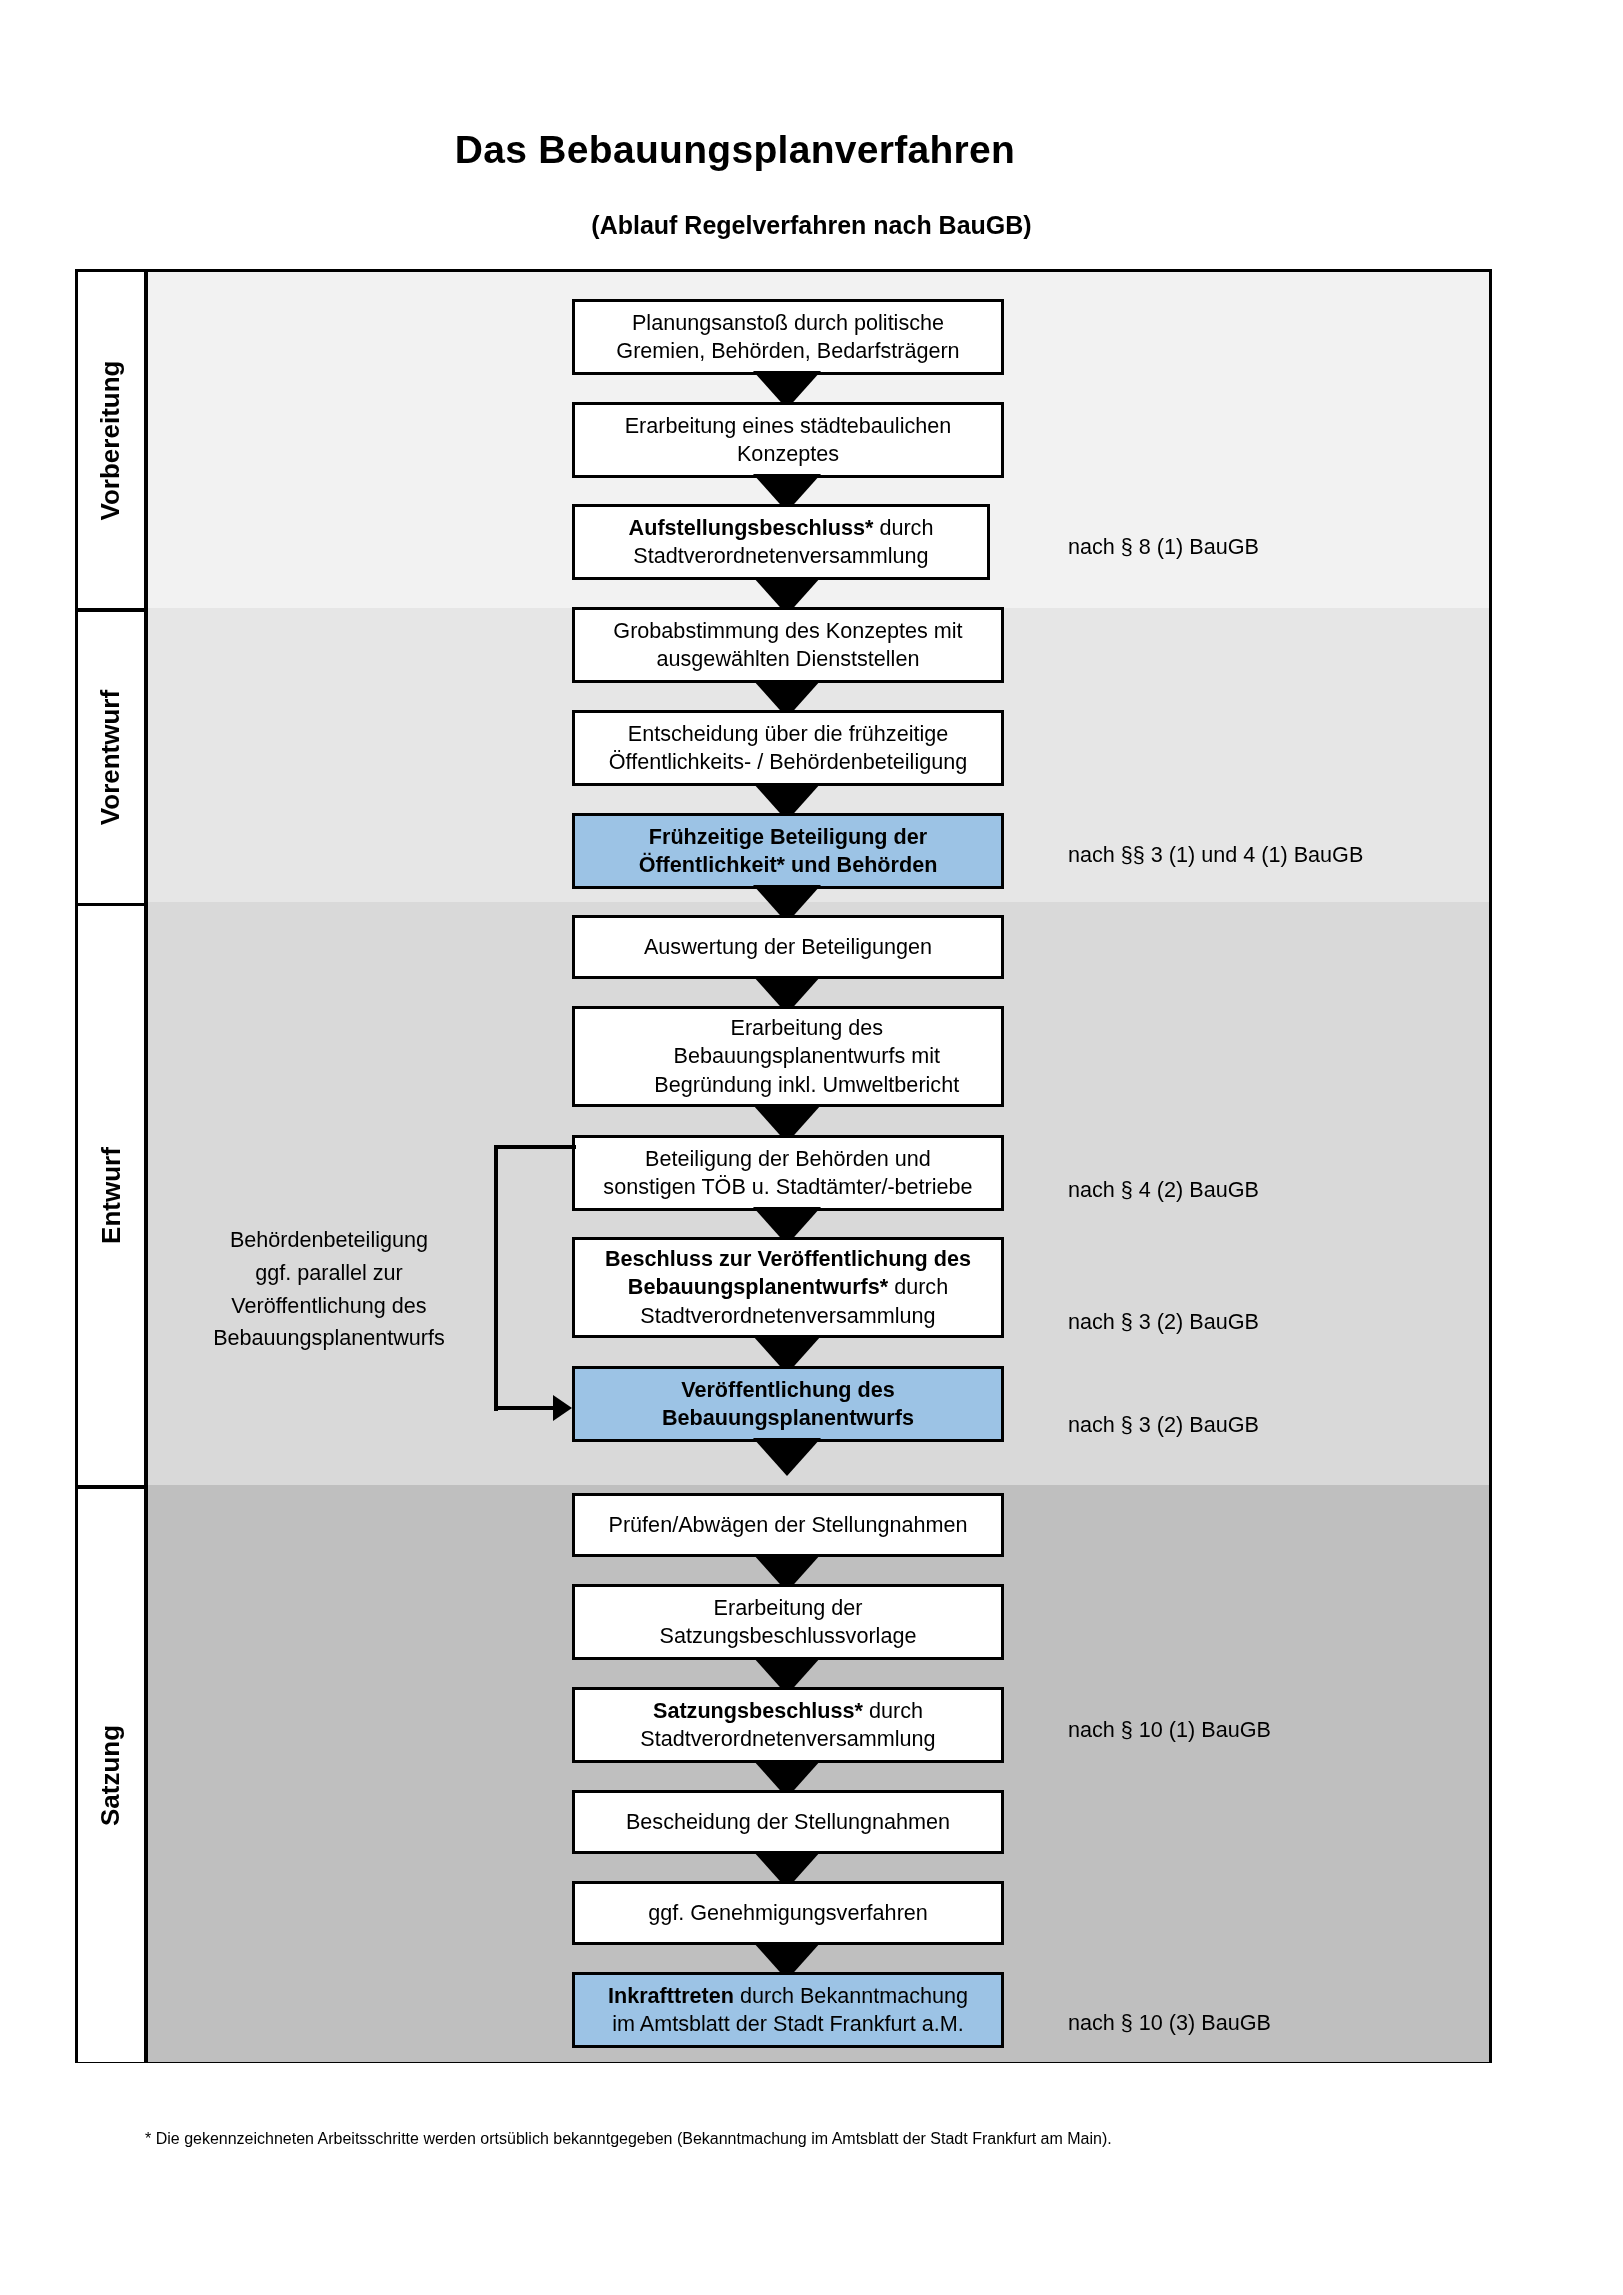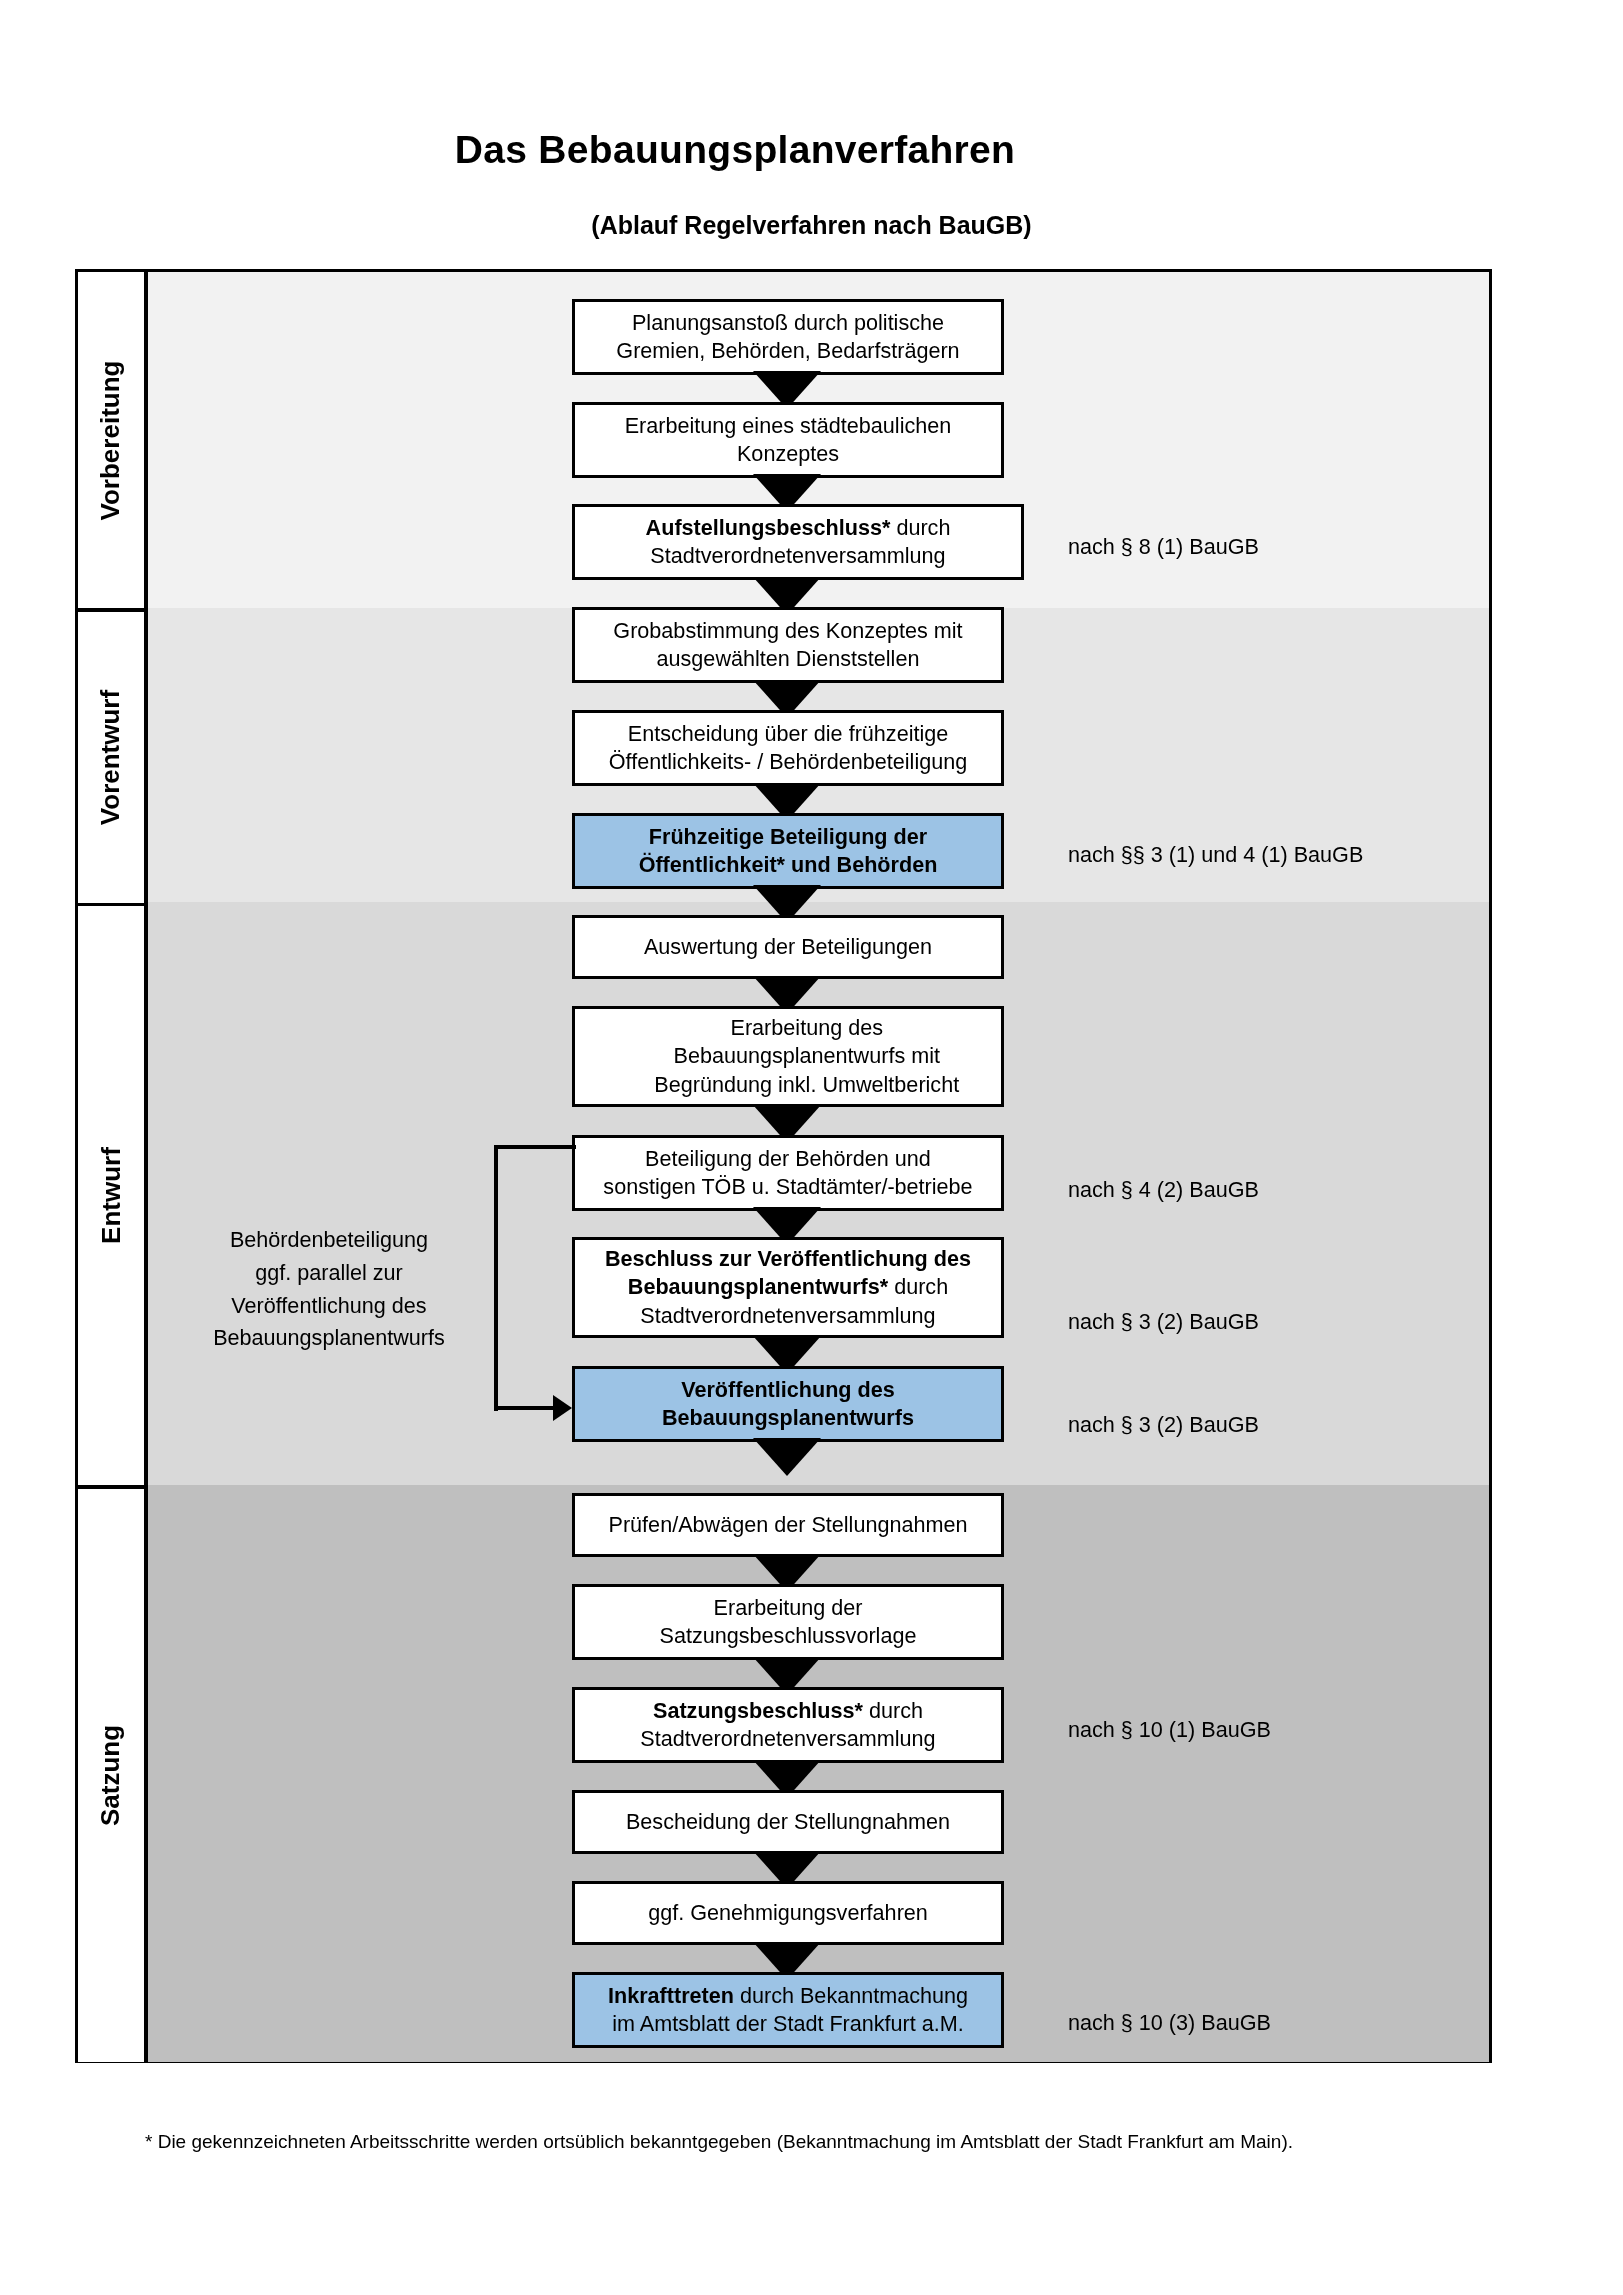--- a/index.html
+++ b/index.html
@@ -100,21 +100,21 @@
     position:absolute;
     width:0;height:0;
     border-top:13px solid transparent;
     border-bottom:13px solid transparent;
     border-left:19.6px solid #000;
   }
 
   
   #footnote{
     position:absolute; left:145px; top:2127px; width:1348px;
-    font-size:19px; line-height:1.55;
+    font-size:16px; line-height:1.55;
   }
 </style>
 </head>
 <body>
 
 <div id="title">Das Bebauungsplanverfahren</div>
 <div id="subtitle">(Ablauf Regelverfahren nach BauGB)</div>
 
 <div id="frame">
 
@@ -151,21 +151,21 @@
   <div class="arrow" style="left:675px;top:99px;"></div>
 
   <div class="fbox" style="left:494px;top:130px;width:432px;height:76px;">
     <div>
       <span>Erarbeitung eines städtebaulichen</span><br>
       <span>Konzeptes</span>
     </div>
   </div>
   <div class="arrow" style="left:675px;top:202px;"></div>
 
-  <div class="fbox" style="left:494px;top:232px;width:452px;height:76px;">
+  <div class="fbox" style="left:494px;top:232px;width:418px;height:76px;">
     <div>
       <b>Aufstellungsbeschluss*</b><span> durch</span><br>
       <span>Stadtverordnetenversammlung</span>
     </div>
   </div>
   <div class="arrow" style="left:675px;top:305px;"></div>
 
   <div class="fbox" style="left:494px;top:335px;width:432px;height:76px;">
     <div>
       <span>Grobabstimmung des Konzeptes mit</span><br>

